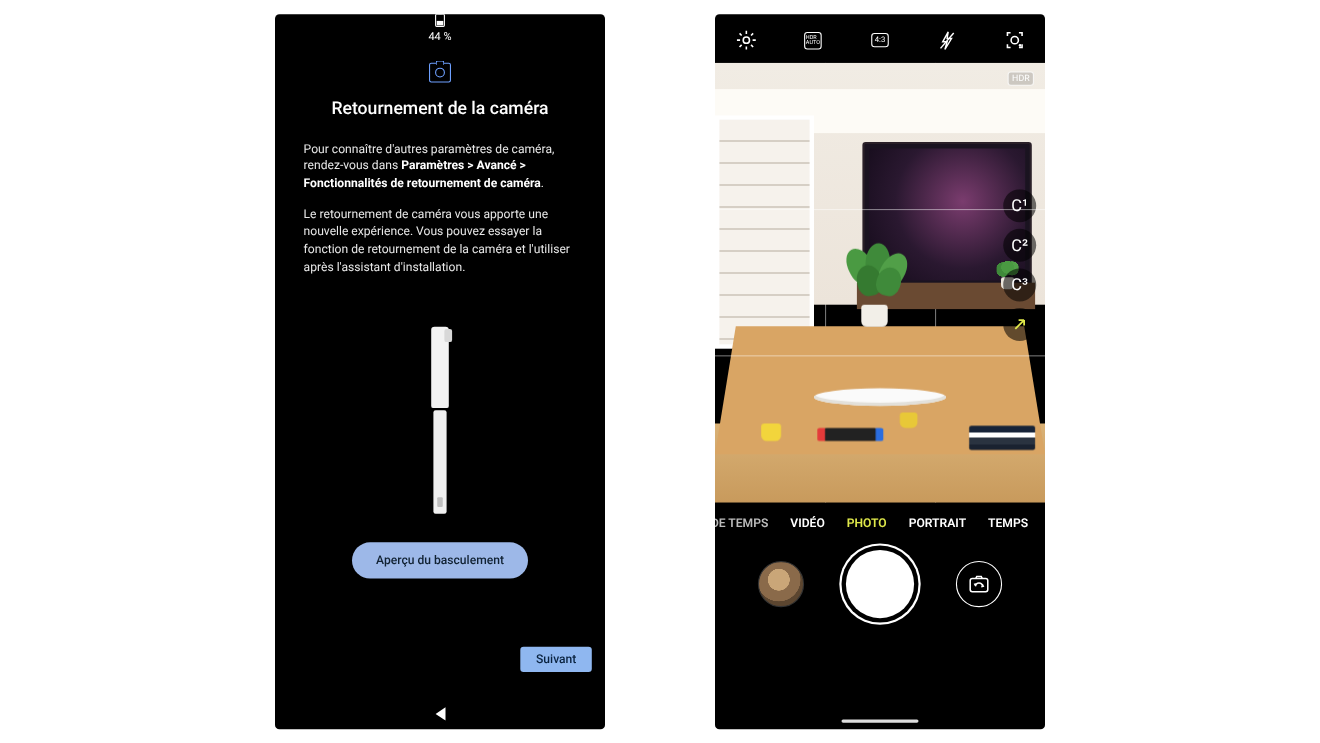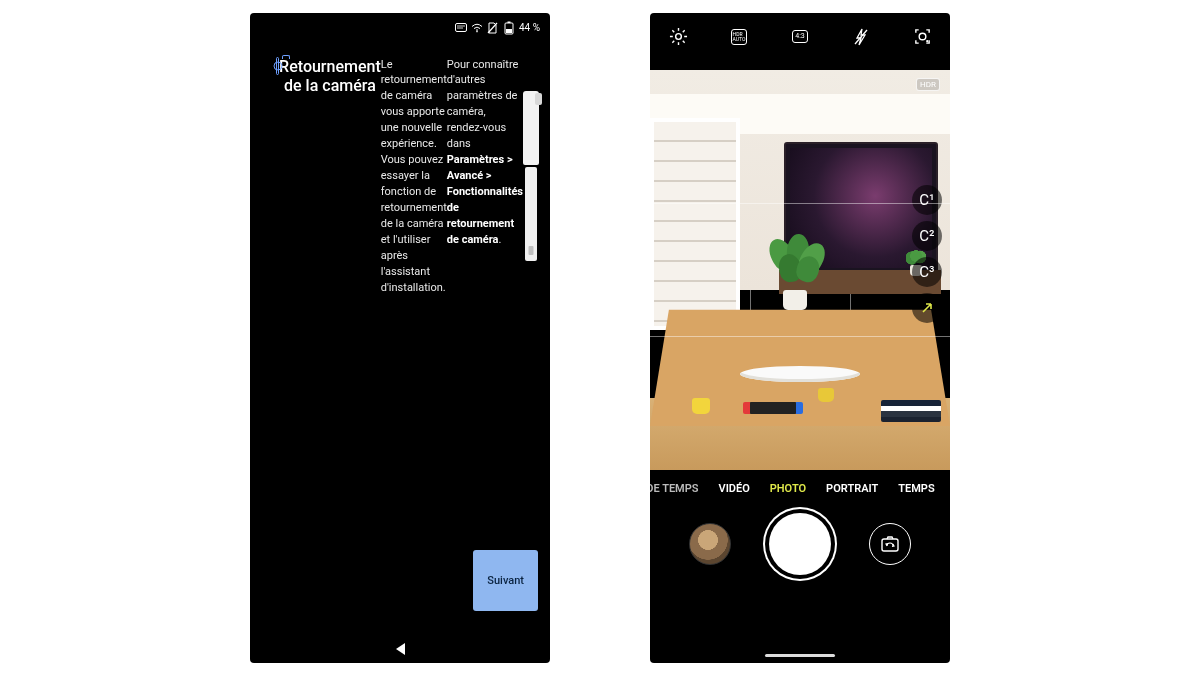--- a/index.html
+++ b/index.html
@@ -25,26 +25,28 @@
   }
   
   .status-bar {
     height: 22px;
     display: flex;
     justify-content: flex-end;
     align-items: center;
     gap: 4px;
     padding: 4px 10px 0 10px;
     font-size: 10px;
+    flex-direction: column;
   }
   .status-icon { width: 12px; height: 12px; display: inline-flex; align-items: center; justify-content: center; }
   .left-content {
     padding: 18px 26px 0 26px;
     display: flex;
-    flex-direction: row;
+    flex-direction: column;
+    align-items: center;
   }
   .cam-icon-box {
     width: 18px; height: 16px;
     border: 1.5px solid #6ea0ff;
     border-radius: 2px;
     position: relative;
     margin-bottom: 14px;
   }
   .cam-icon-box::before {
     content: "";
@@ -125,42 +127,42 @@
     border-radius: 20px;
     font-weight: 500;
   }
   .next-button {
     position: absolute;
     right: 12px;
     bottom: 52px;
     background: #8fb7f0;
     color: #0a2340;
     font-size: 11px;
-    padding: 24px 14px;
+    padding: 5px 14px;
     border-radius: 3px;
     font-weight: 500;
   }
   .nav-bar {
     position: absolute;
     bottom: 8px;
     left: 0; right: 0;
     display: flex;
     justify-content: center;
   }
   .nav-back {
     width: 0; height: 0;
     border-top: 6px solid transparent;
     border-bottom: 6px solid transparent;
     border-right: 9px solid #fff;
   }
   
   .cam-top-bar {
     display: flex;
     justify-content: space-between;
-    padding: 14px 18px 23px 18px;
+    padding: 14px 18px 10px 18px;
   }
   .cam-top-icon {
     width: 20px; height: 20px;
     display: flex; align-items: center; justify-content: center;
   }
   .ratio-box {
     border: 1.5px solid #fff;
     border-radius: 3px;
     font-size: 7px;
     padding: 2px 2px;
@@ -317,30 +319,31 @@
           <rect x="3.5" y="0.5" width="3" height="1.5" fill="#fff"></rect>
           <rect x="2" y="8" width="6" height="4" fill="#fff"></rect>
         </svg>
     </span>
     <span>44 %</span>
   </div>
 
   <div class="left-content">
     <div class="cam-icon-box"></div>
     <div class="title">Retournement de la caméra</div>
-    <div class="para">Le retournement de caméra vous apporte une nouvelle expérience. Vous pouvez essayer la fonction de retournement de la caméra et l'utiliser après l'assistant d'installation.</div>
     <div class="para">
       <span>Pour connaître d'autres paramètres de caméra, rendez-vous dans </span><b>Paramètres &gt; Avancé &gt; Fonctionnalités de retournement de caméra</b><span>.</span>
     </div>
+    <div class="para">Le retournement de caméra vous apporte une nouvelle expérience. Vous pouvez essayer la fonction de retournement de la caméra et l'utiliser après l'assistant d'installation.</div>
 
     <div class="device-illustration">
       <div class="device-top"></div>
       <div class="device-bottom"></div>
     </div>
 
+    <div class="pill-button">Aperçu du basculement</div>
   </div>
 
   <div class="next-button">Suivant</div>
 
   <div class="nav-bar">
     <div class="nav-back"></div>
   </div>
 </div>
 
 <div class="phone">

